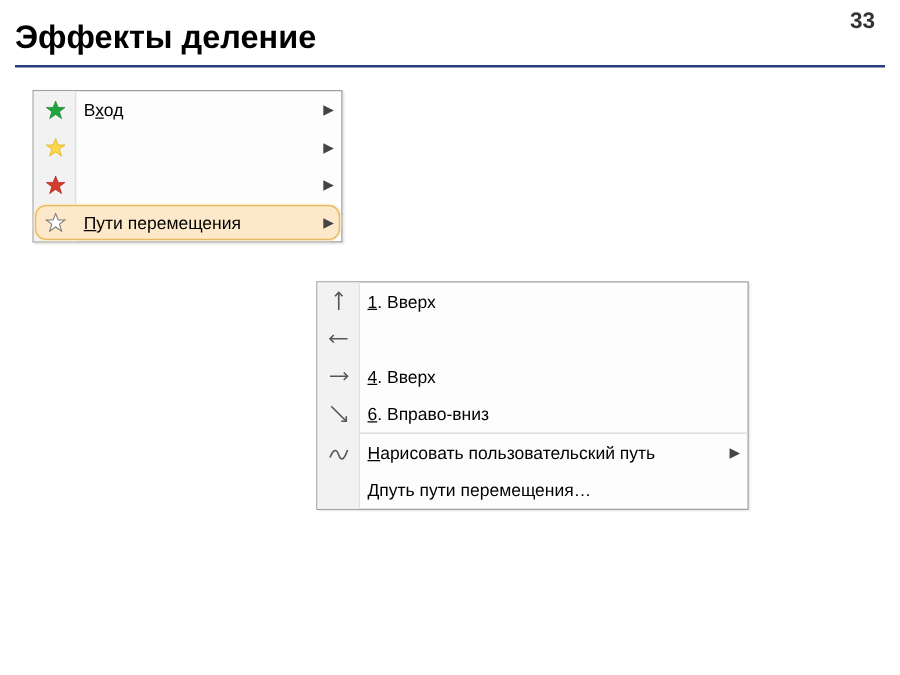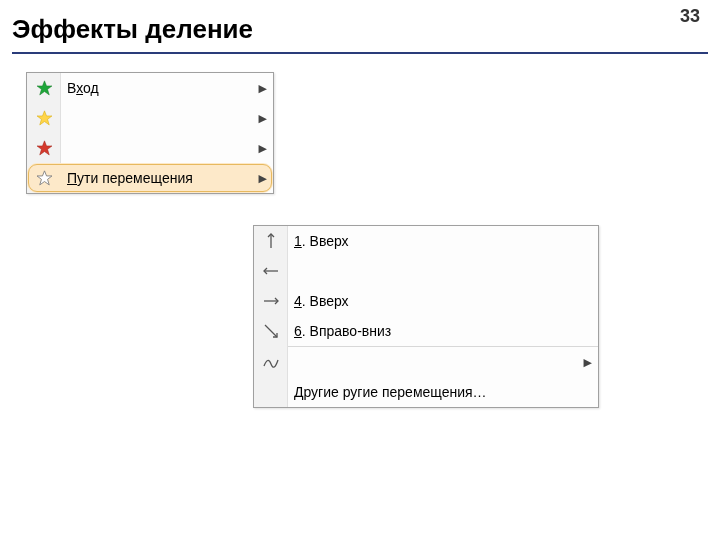--- a/index.html
+++ b/index.html
@@ -204,22 +204,25 @@
   </div>
 
   <div class="sep"></div>
 
   <div class="menu-item">
     <span class="icon-slot">
       <svg class="path-ic" viewBox="0 0 20 20">
           <path d="M3 14 Q7 4 10 12 T17 8" fill="none" stroke="#555" stroke-width="1.3"></path>
         </svg>
     </span>
+    <span class="label">
+      <span></span><span class="accel">Н</span><span>арисовать пользовательский путь</span>
+    </span>
     <span class="arrow">▶</span>
   </div>
 
   <div class="menu-item">
     <span class="icon-slot"></span>
     <span class="label">
-      <span></span><span class="accel">Д</span><span>ругие ругие перемещения…</span>
+      <span></span><span class="accel">Д</span><span>путь пути перемещения…</span>
     </span>
   </div>
 </div>
 
 </body></html>

